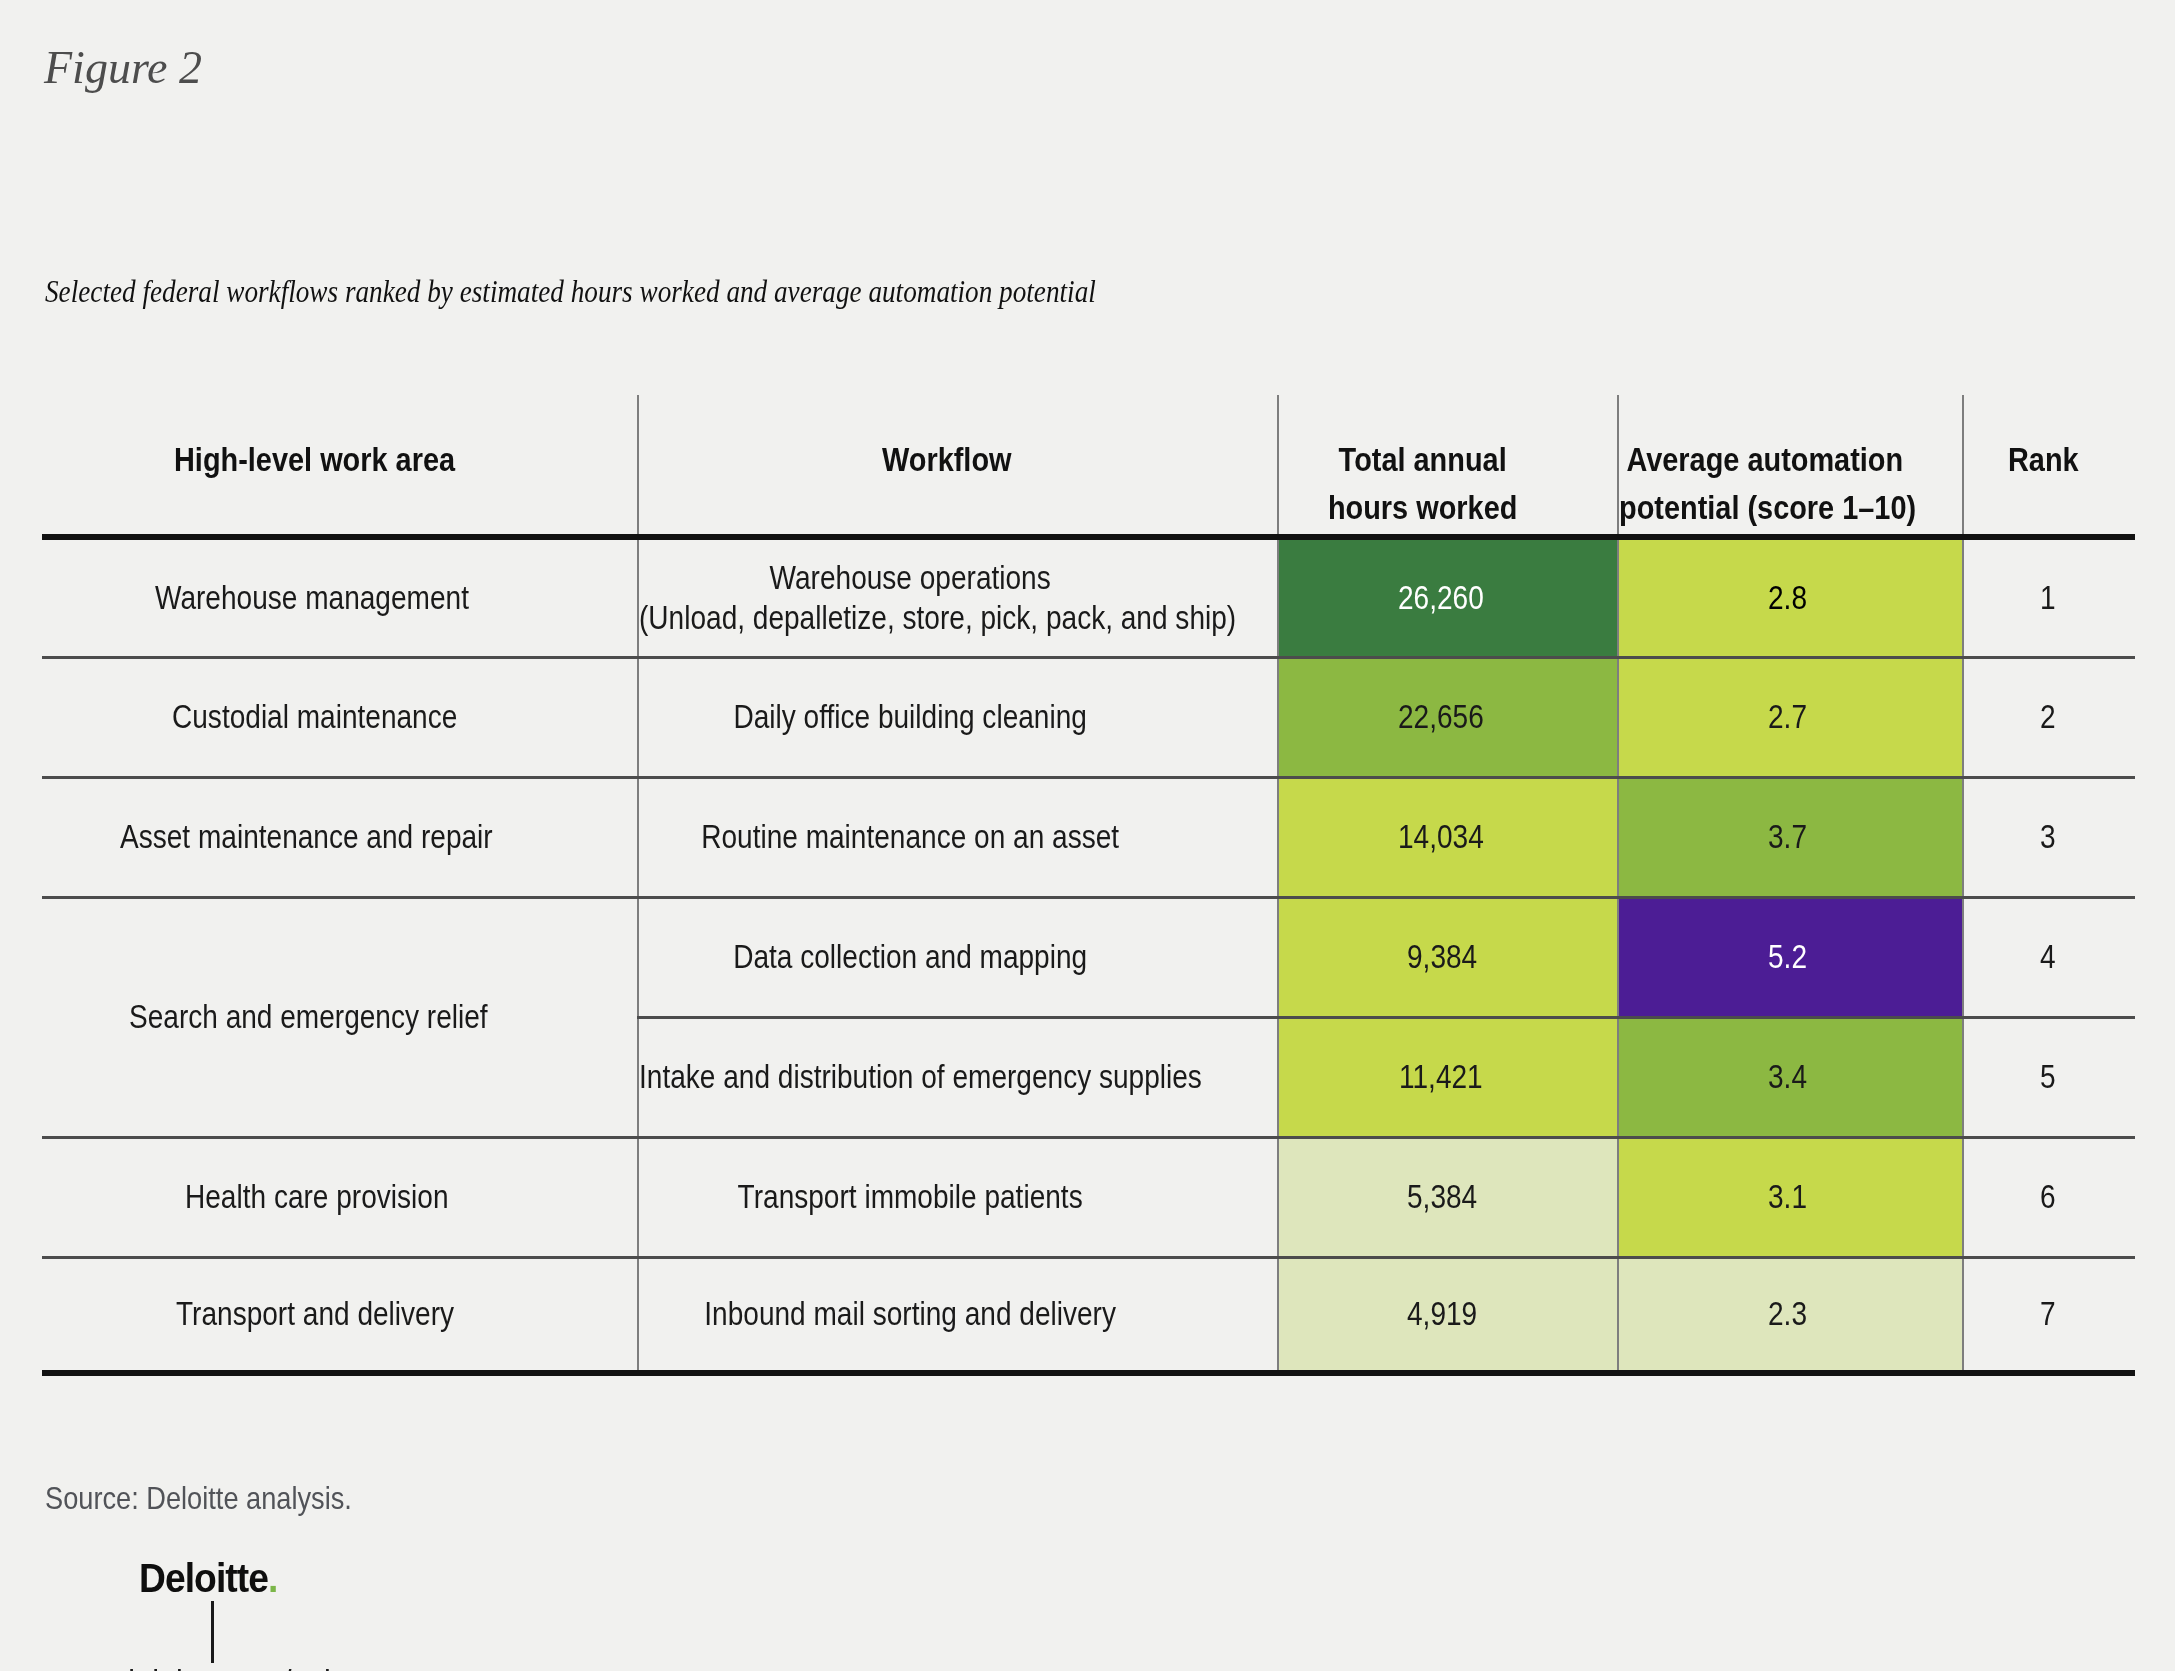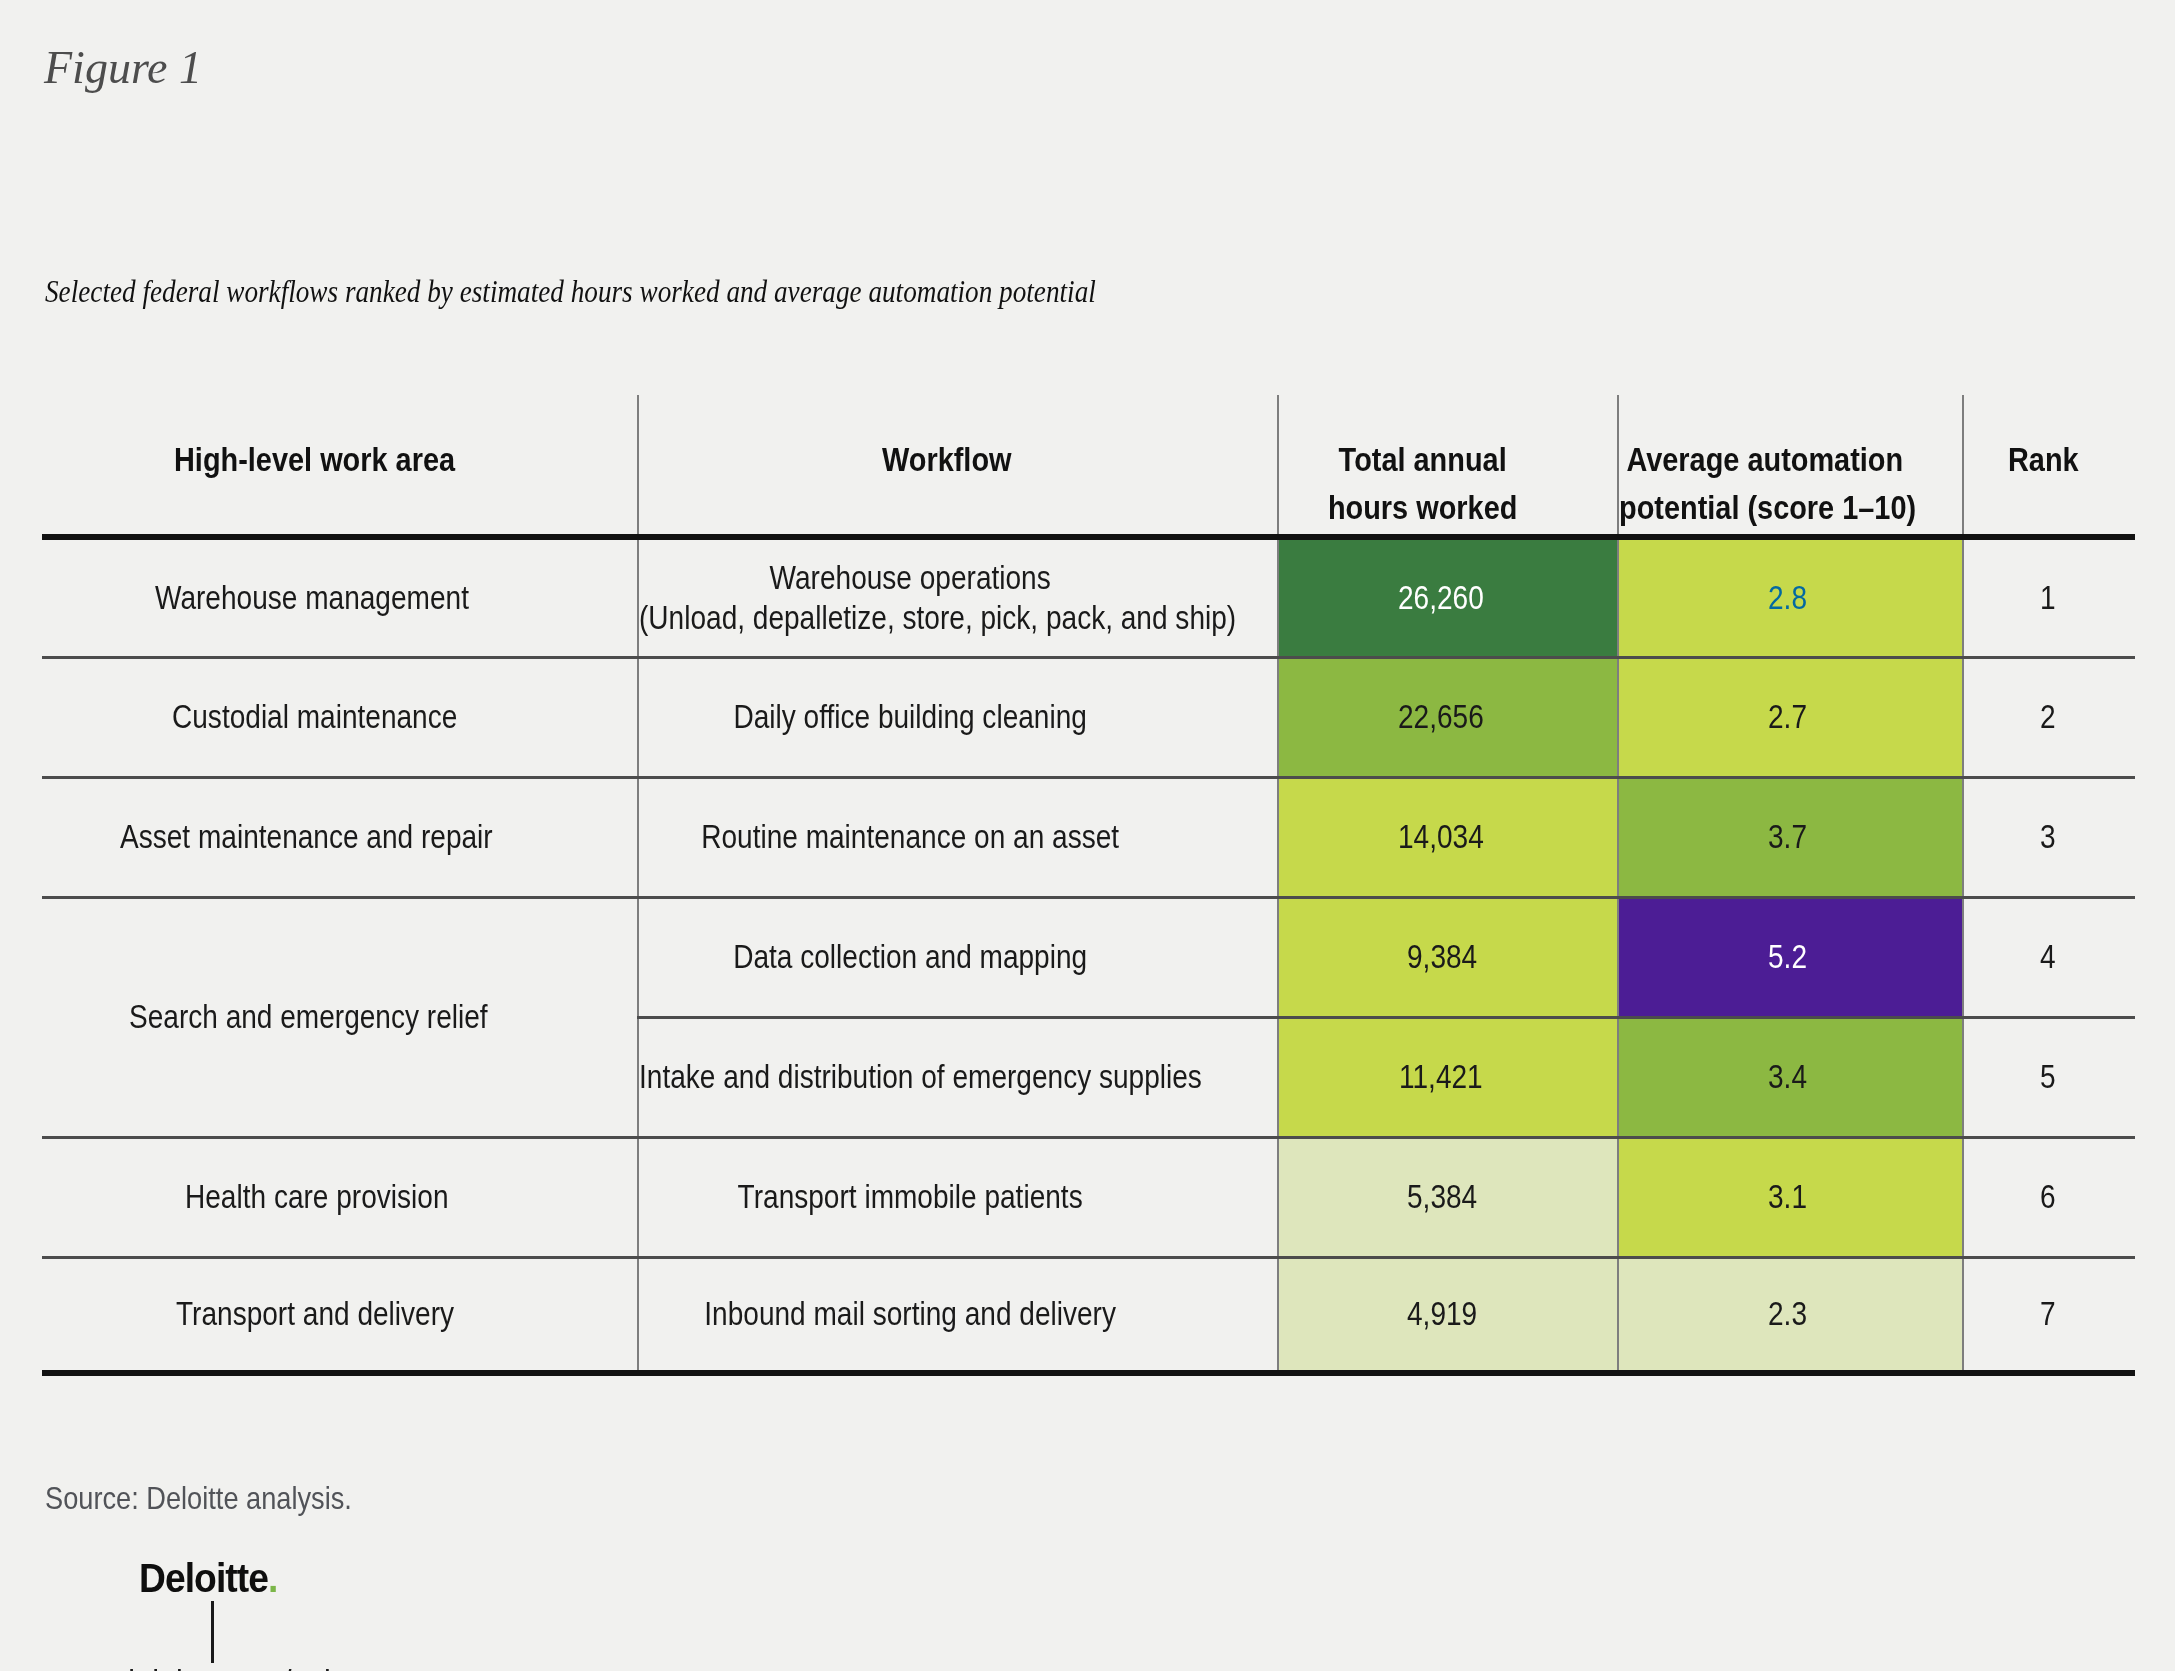--- a/index.html
+++ b/index.html
@@ -67,21 +67,21 @@
   }
   .logo .dot { color:#7bb648; }
   .brand .bar { width:3px; height:62px; background:#1a1a1a; margin-left:20px; margin-right:22px; }
   .url { font-size:36px; color:#1a1a1a; }
 </style>
 </head>
 <body>
 
 <div class="page">
 
-  <div class="figure-label">Figure 1</div>
+  <div class="figure-label">Figure 2</div>
 
 
   <div class="subtitle">
     <span class="sq">Selected federal workflows ranked by estimated hours worked and average automation potential</span>
   </div>
 
   <table class="tbl">
     <colgroup>
       <col style="width:596px">
         <col style="width:640px">
@@ -105,21 +105,21 @@
       </tr>
     </thead>
     <tbody>
       <tr class="rowH r1">
         <td class="pc1"><span class="sq">Warehouse management</span></td>
         <td class="bL pc2">
           <span class="sqb">Warehouse operations</span>
           <span class="sqb">(Unload, depalletize, store, pick, pack, and ship)</span>
         </td>
         <td class="bL pc3" style="background: rgb(58, 124, 64); color: rgb(255, 255, 255);"><span class="sq">26,260</span></td>
-        <td class="bL pc3" style="background: rgb(198, 217, 75); color: #0369a1; text-decoration: underline;"><span class="sq">2.8</span></td>
+        <td class="bL pc3" style="background: rgb(198, 217, 75); color: #000000; text-decoration: underline;"><span class="sq">2.8</span></td>
         <td class="bL pc5"><span class="sq">1</span></td>
       </tr>
       <tr class="rowH">
         <td class="pc1"><span class="sq">Custodial maintenance</span></td>
         <td class="bL pc2">
             <span class="sqb">Daily office building cleaning</span>
           </td>
         <td class="bL pc3" style="background: rgb(140, 184, 66); color: rgb(26, 26, 26); margin-top: 36px;"><span class="sq">22,656</span></td>
         <td class="bL pc3" style="background: rgb(198, 217, 75); color: rgb(26, 26, 26);"><span class="sq">2.7</span></td>
         <td class="bL pc5"><span class="sq">2</span></td>

